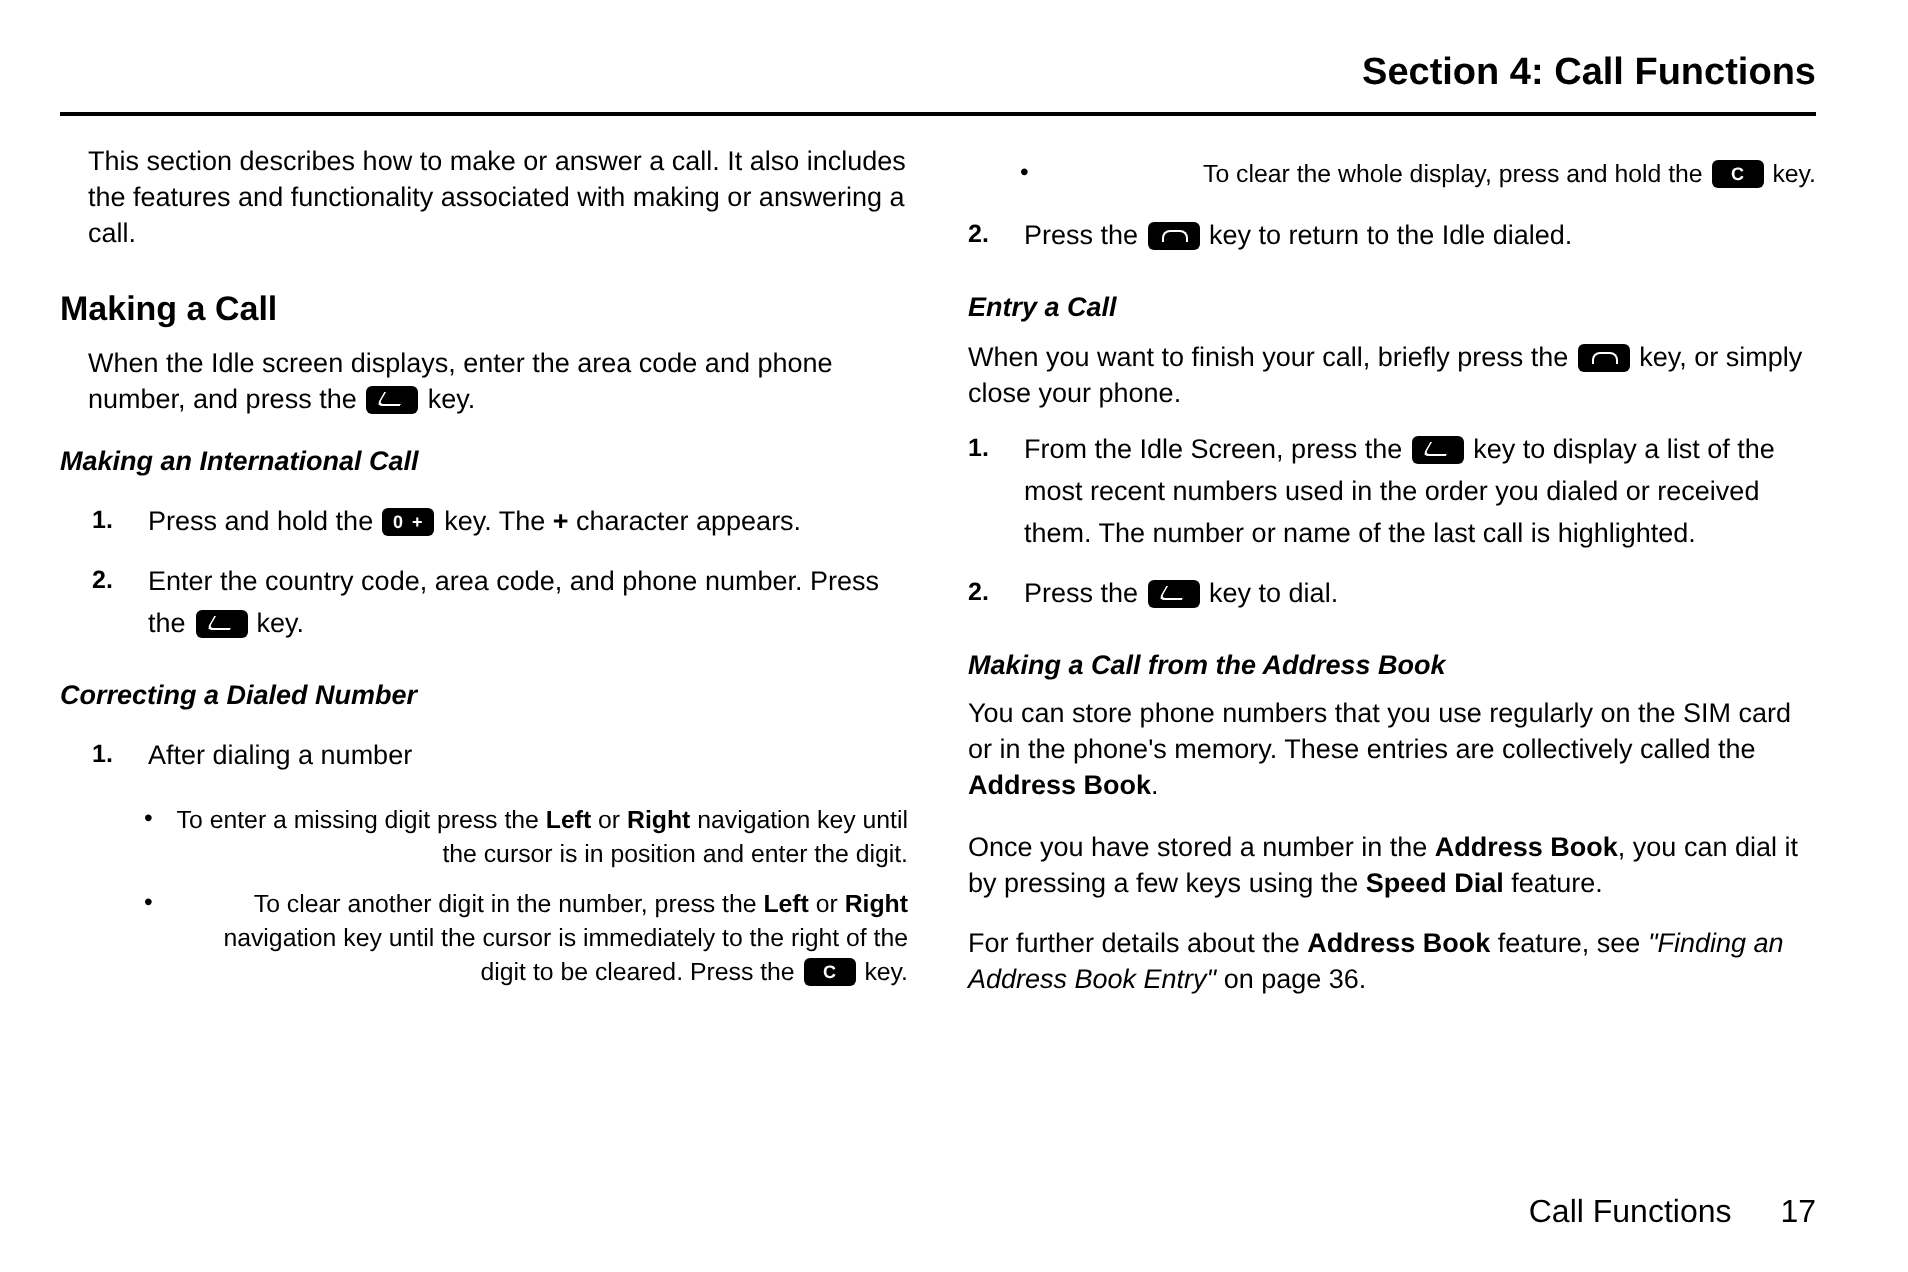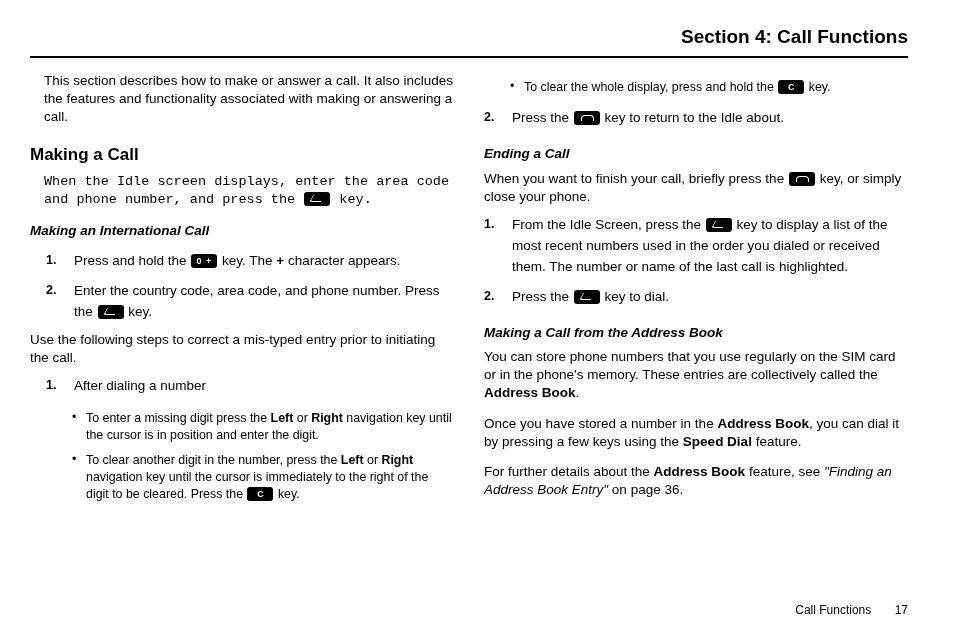--- a/index.html
+++ b/index.html
@@ -39,21 +39,20 @@
     font-stretch: condensed;
   }
   .h3 {
     font-weight: 700;
     font-style: italic;
     font-size: 13.5px;
     margin: 10px 0 4px 0;
   }
   .body-para {
     padding: 2px 0 2px 14px;
-    font-family: Liberation Mono, monospace;
   }
   .body-para2 {
     padding: 2px 0 2px 0px;
   }
   ol.num {
     list-style: none;
     padding: 4px 0 0 30px;
   }
   ol.num > li {
     position: relative;
@@ -63,20 +62,21 @@
   ol.num > li .numlabel {
     position: absolute;
     left: -14px;
     top: 3px;
     font-weight: 700;
     font-size: 12.5px;
   }
   ul.bullets {
     list-style: none;
     padding: 4px 0 0 46px;
+    text-align: right;
   }
   ul.bullets > li {
     position: relative;
     padding: 3px 0 6px 10px;
     font-size: 12.4px;
     font-stretch: condensed;
     line-height: 1.35;
   }
   ul.bullets > li::before {
     content: "•";
@@ -152,21 +152,21 @@
     width:3px;height:3px;
     background:#fff;
     box-shadow: 12px 0 0 #fff;
     opacity:0;
   }
   b { font-weight:700; }
   .footer {
     position: absolute;
     bottom: 18px;
     right: 46px;
-    font-size: 12px;
+    font-size: 16px;
   }
   .footer .pn { margin-left: 20px; }
   em.ref { font-style: italic; }
 </style>
 </head>
 <body>
 
 <div class="section-title">Section 4: Call Functions</div>
 
 <div class="columns">
@@ -183,21 +183,21 @@
       <li>
         <span class="numlabel">1.</span>
         <span>Press and hold the </span><span class="keyicon zero"></span><span> key. The </span><b>+</b><span> character appears.</span>
       </li>
       <li>
         <span class="numlabel">2.</span>
         <span>Enter the country code, area code, and phone number. Press the </span><span class="keyicon send"></span><span> key.</span>
       </li>
     </ol>
 
-    <div class="body-para2">Use the following steps to correct a mis-typed entry prior to initiating the call.</div>
+    <div class="h3">Correcting a Dialed Number</div>
     <ol class="num">
       <li>
         <span class="numlabel">1.</span>
         <span>After dialing a number</span>
       </li>
     </ol>
     <ul class="bullets">
       <li>
         <span>To enter a missing digit press the </span><b>Left</b><span> or </span><b>Right</b><span> navigation key until the cursor is in position and enter the digit.</span>
       </li>
@@ -209,25 +209,25 @@
 
   <div class="col">
     <ul class="bullets" style="padding-left:30px;">
       <li>
         <span>To clear the whole display, press and hold the </span><span class="keyicon clr"></span><span> key.</span>
       </li>
     </ul>
     <ol class="num" style="padding-left:14px;">
       <li>
         <span class="numlabel">2.</span>
-        <span>Press the </span><span class="keyicon end"></span><span> key to return to the Idle about.</span>
-      </li>
-    </ol>
-
-    <div class="h3">Ending a Call</div>
+        <span>Press the </span><span class="keyicon end"></span><span> key to return to the Idle dialed.</span>
+      </li>
+    </ol>
+
+    <div class="h3">Entry a Call</div>
     <div class="body-para2">
       <span>When you want to finish your call, briefly press the </span><span class="keyicon end"></span><span> key, or simply close your phone.</span>
     </div>
 
     <ol class="num" style="padding-left:14px;">
       <li>
         <span class="numlabel">1.</span>
         <span>From the Idle Screen, press the </span><span class="keyicon send"></span><span> key to display a list of the most recent numbers used in the order you dialed or received them. The number or name of the last call is highlighted.</span>
       </li>
       <li>

